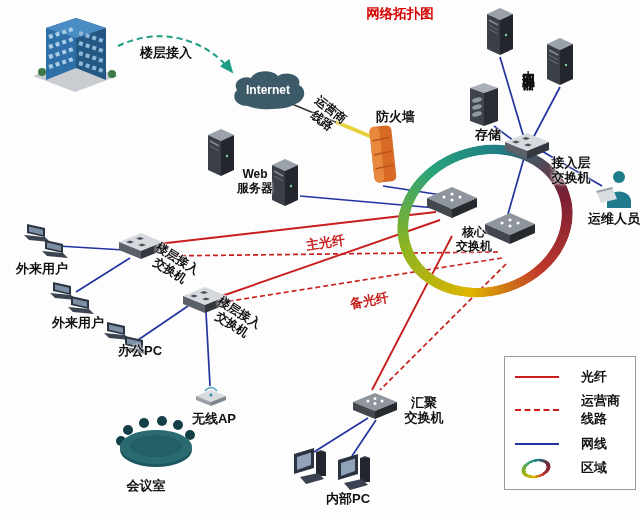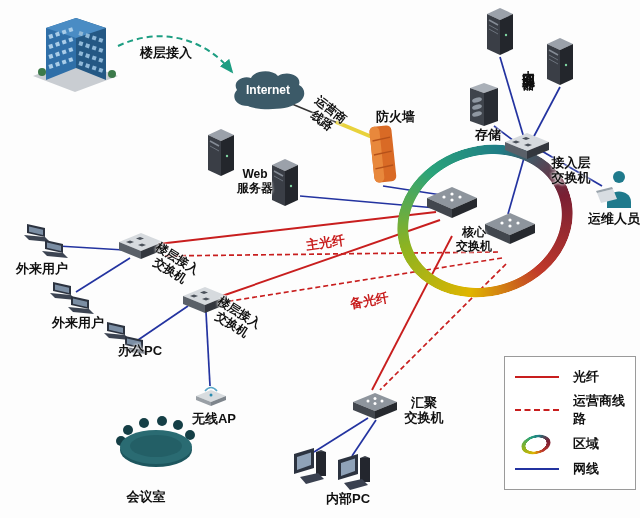--- a/index.html
+++ b/index.html
@@ -28,21 +28,21 @@
     background:conic-gradient(from 210deg,#e0b500,#8db321,#2aa37a,#1f7d86,#7a1f33,#c0392b,#e0b500);
     -webkit-mask:radial-gradient(closest-side,transparent 87%,#000 88%);
     mask:radial-gradient(closest-side,transparent 87%,#000 88%);
   }
   .zone-ring.big{left:396px;top:146px;width:178px;height:150px;transform:rotate(-18deg);}
   .legend{
     position:absolute;left:504px;top:356px;width:132px;height:134px;z-index:6;
     background:#fff;border:1px solid #9a9a9a;box-sizing:border-box;
     display:flex;flex-direction:column;justify-content:space-around;padding:8px 10px;
   }
-  .legend-row{display:flex;align-items:center;gap:14px;}
+  .legend-row{display:flex;align-items:center;gap:22px;}
   .legend-sample{width:44px;flex:0 0 44px;}
   .ls-fiber{border-top:2.5px solid #c81e1e;height:0;}
   .ls-backup{border-top:2.5px dashed #c81e1e;height:0;}
   .ls-cable{border-top:2.5px solid #2333a0;height:0;}
   .ls-ring{
     width:30px;height:19px;margin-left:6px;border-radius:50%;transform:rotate(-14deg);
     background:conic-gradient(from 210deg,#e0b500,#8db321,#2aa37a,#1f7d86,#7a1f33,#c0392b,#e0b500);
     -webkit-mask:radial-gradient(closest-side,transparent 70%,#000 73%);
     mask:radial-gradient(closest-side,transparent 70%,#000 73%);
   }
@@ -92,20 +92,21 @@
     <g stroke="#c81e1e" stroke-width="1.7" fill="none" stroke-dasharray="5,3">
       <line x1="498" y1="252" x2="162" y2="256"></line>
       <line x1="502" y1="258" x2="224" y2="302"></line>
       <line x1="506" y1="264" x2="380" y2="390"></line>
     </g>
   </svg>
 
   <div class="zone-ring big"></div>
 
   <div class="title">
+    <div>网络拓扑图</div>
   </div>
 
   <div class="icon" style="left:28px;top:10px;">
     <svg width="95" height="85" viewBox="0 0 95 85">
       <polygon points="5,66 47,50 90,66 47,82" fill="#c9cdd2"></polygon>
       <polygon points="18,18 48,8 48,58 18,70" fill="#2f6fa8"></polygon>
       <polygon points="48,8 78,18 78,70 48,58" fill="#245884"></polygon>
       <polygon points="18,18 48,8 78,18 48,28" fill="#4a8cc4"></polygon>
       <g stroke="#a8cce8" stroke-width="4" stroke-dasharray="4,3">
         <line x1="21" y1="27" x2="45" y2="19"></line>
@@ -402,21 +403,21 @@
     <div>交换机</div>
   </div>
 
   <div class="label" style="left:12px;top:262px;width:60px;">外来用户</div>
   <div class="label" style="left:48px;top:316px;width:60px;">外来用户</div>
 
   <div class="label" style="left:108px;top:344px;width:64px;">办公PC</div>
 
   <div class="label" style="left:188px;top:412px;width:48px;text-align:right;">无线AP</div>
 
-  <div class="label" style="left:118px;top:490px;width:56px;">会议室</div>
+  <div class="label" style="left:118px;top:480px;width:56px;font-family:Liberation Mono, monospace;">会议室</div>
 
   <div class="label" style="left:398px;top:396px;width:52px;">
     <div>汇聚</div>
     <div>交换机</div>
   </div>
 
   <div class="label" style="left:320px;top:492px;width:56px;">内部PC</div>
 
   <div class="label red" style="left:306px;top:236px;transform:rotate(-8deg);">主光纤</div>
   <div class="label red" style="left:350px;top:294px;transform:rotate(-10deg);">备光纤</div>
@@ -424,24 +425,24 @@
   <div class="legend">
     <div class="legend-row">
       <div class="legend-sample ls-fiber"></div>
       <div class="legend-label">光纤</div>
     </div>
     <div class="legend-row">
       <div class="legend-sample ls-backup"></div>
       <div class="legend-label">运营商线路</div>
     </div>
     <div class="legend-row">
+      <div class="legend-sample ls-cable"></div>
+      <div class="legend-label">网线</div>
+    </div>
+    <div class="legend-row">
       <div class="legend-sample" style="border:none;">
           <div class="ls-ring"></div>
         </div>
       <div class="legend-label">区域</div>
     </div>
-    <div class="legend-row">
-      <div class="legend-sample ls-cable"></div>
-      <div class="legend-label">网线</div>
-    </div>
   </div>
 
 </div>
 
 </body></html>

